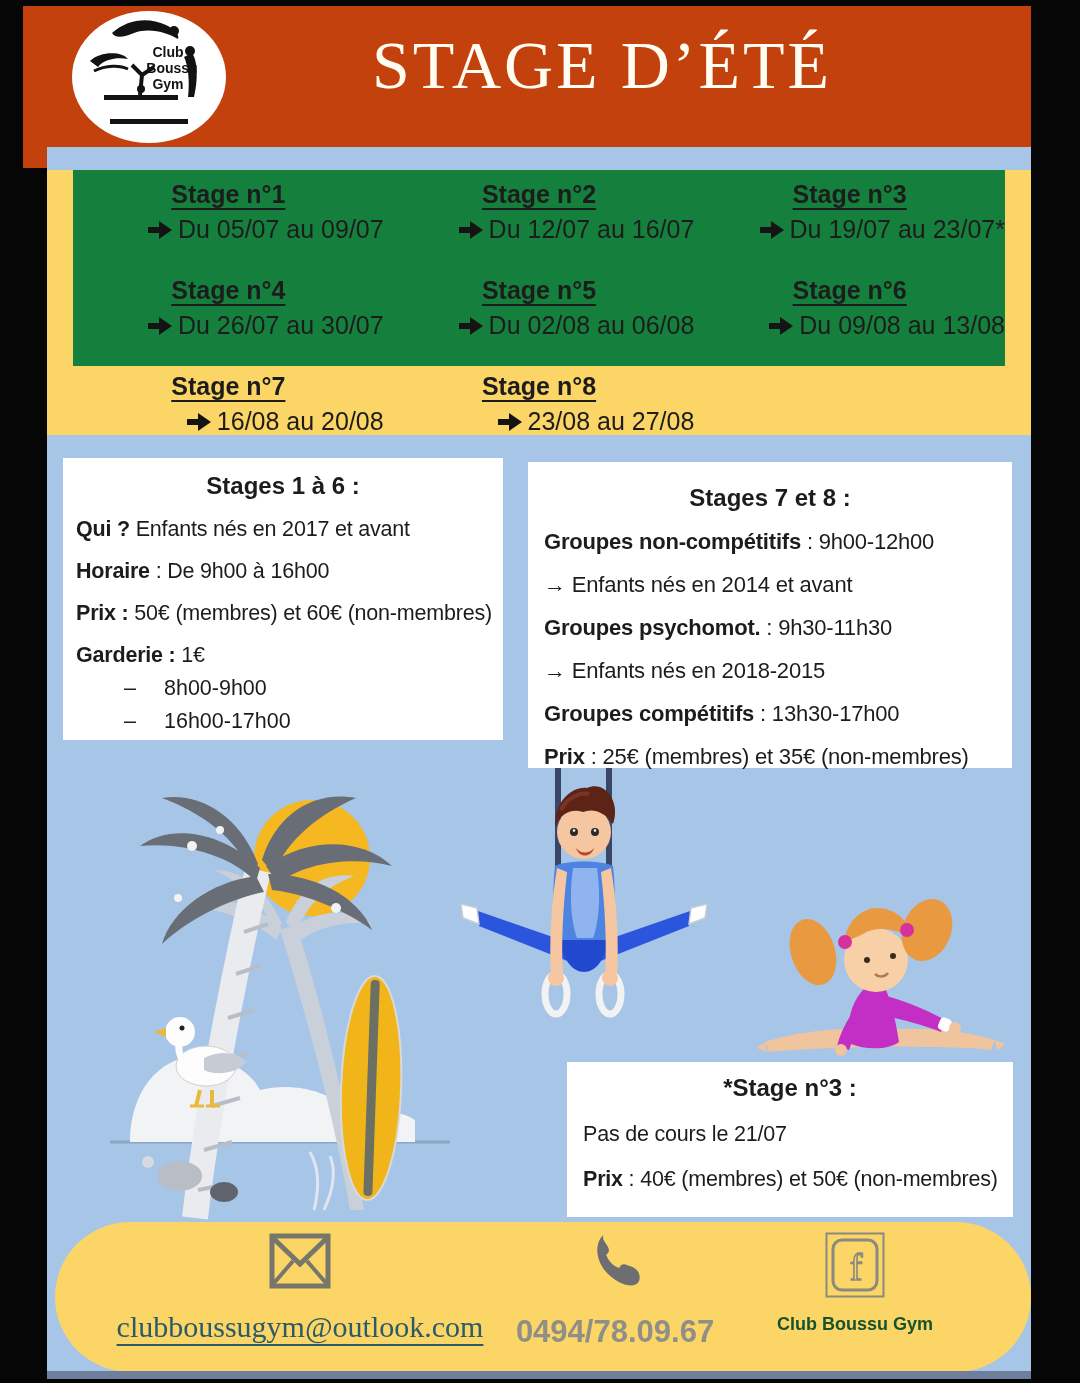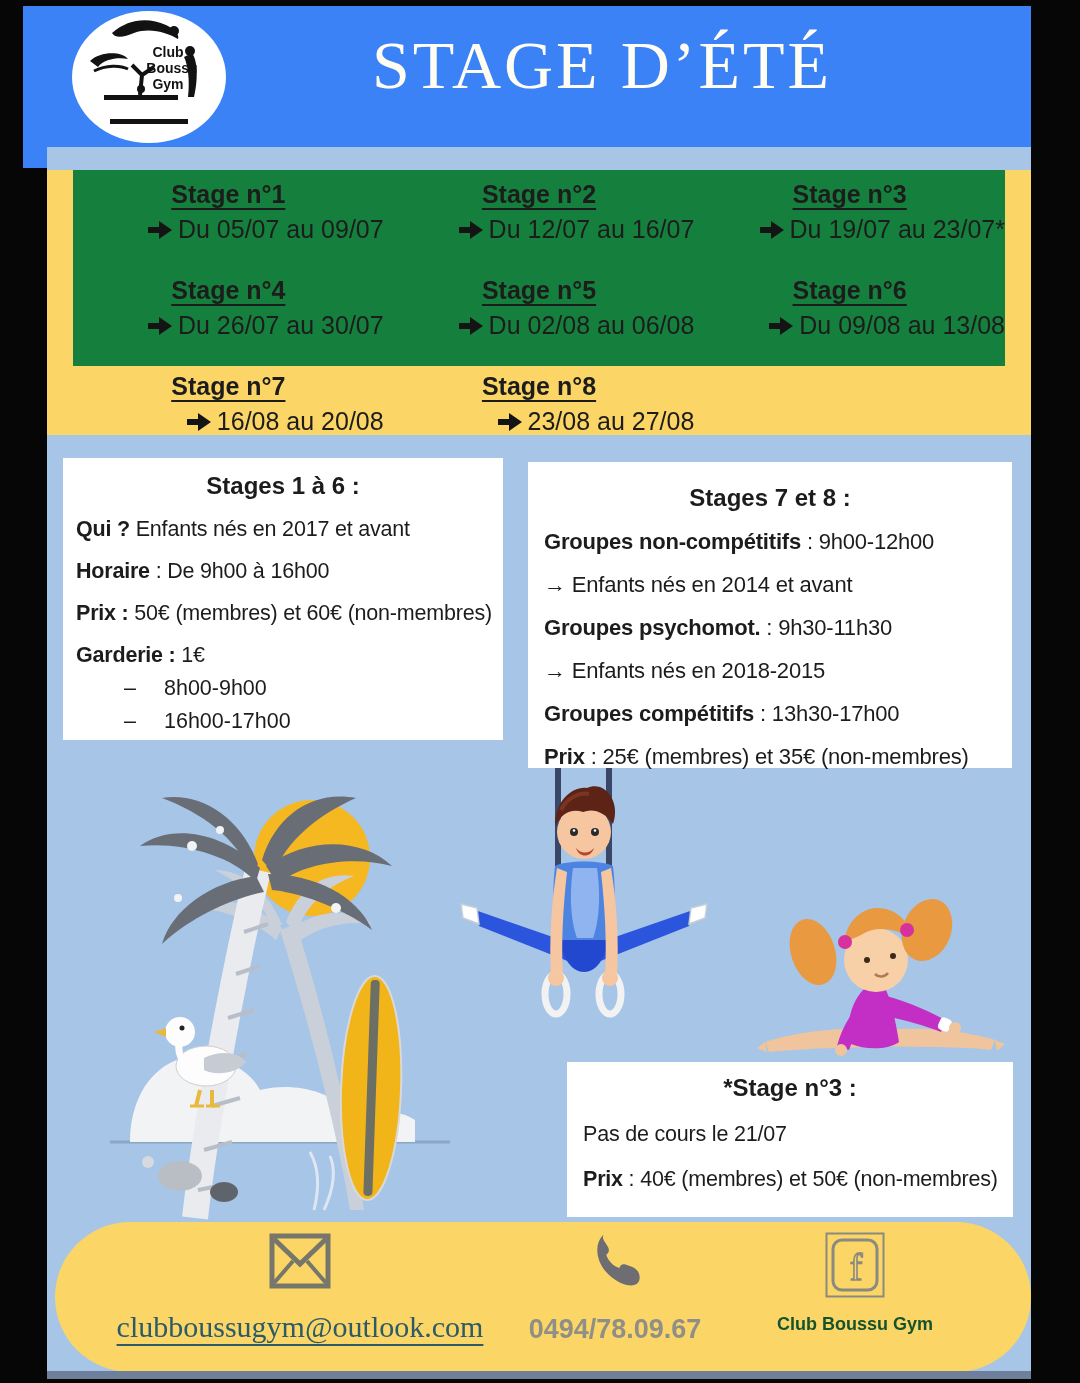--- a/index.html
+++ b/index.html
@@ -1,20 +1,20 @@
 <!DOCTYPE html>
 <html><head>
 <meta charset="utf-8">
 <style>
   html,body{margin:0;padding:0;background:#000;}
   .page{position:relative;width:1080px;height:1383px;background:#060606;overflow:hidden;
         font-family:"Liberation Sans",sans-serif;color:#1c1c1c;}
 
   
-  .band-header{position:absolute;left:23px;top:6px;width:1008px;height:162px;background:#3b82f6;}
+  .band-header{position:absolute;left:23px;top:6px;width:1008px;height:162px;background:#c2410c;}
   .logo{position:absolute;left:47px;top:3px;width:158px;height:136px;}
   .page-title{position:absolute;left:0;right:0;top:20px;margin:0;text-align:center;padding-left:150px;
         font-family:"Liberation Serif",serif;font-weight:400;font-size:68px;color:#fffdf2;letter-spacing:3px;}
 
   
   .blue-strip{position:absolute;left:47px;top:147px;width:984px;height:23px;background:#a6c5e7;}
 
   
   .band-dates{position:absolute;left:47px;top:170px;width:984px;height:265px;background:#fbd566;}
   .dates-box{position:absolute;left:26px;top:0;width:932px;height:196px;background:#15803d;}
@@ -44,21 +44,21 @@
 
   
   .footer{position:absolute;left:55px;top:1222px;width:976px;height:150px;background:#fbd566;border-radius:90px;}
   .fcol{position:absolute;text-align:center;}
   .f-email{left:15px;top:10px;width:460px;}
   .f-phone{left:440px;top:10px;width:240px;}
   .f-fb{left:680px;top:10px;width:240px;}
   .ficon{display:block;margin:0 auto;}
   .email-link{display:inline-block;margin-top:16px;font-family:Liberation Serif, serif;font-size:30px;
         color:#2b5a68;text-decoration:underline;text-decoration-thickness:2px;text-underline-offset:7px;cursor:pointer;}
-  .phone-number{margin-top:22px;font-size:27px;font-weight:600;color:#8f8f87;}
+  .phone-number{margin-top:22px;font-size:31px;font-weight:600;color:#8f8f87;}
   .fb-name{margin-top:12px;font-size:18px;font-weight:700;color:#14532d;}
 
   
   .illus{position:absolute;}
 </style>
 </head>
 <body>
 
 <div class="page">
 

